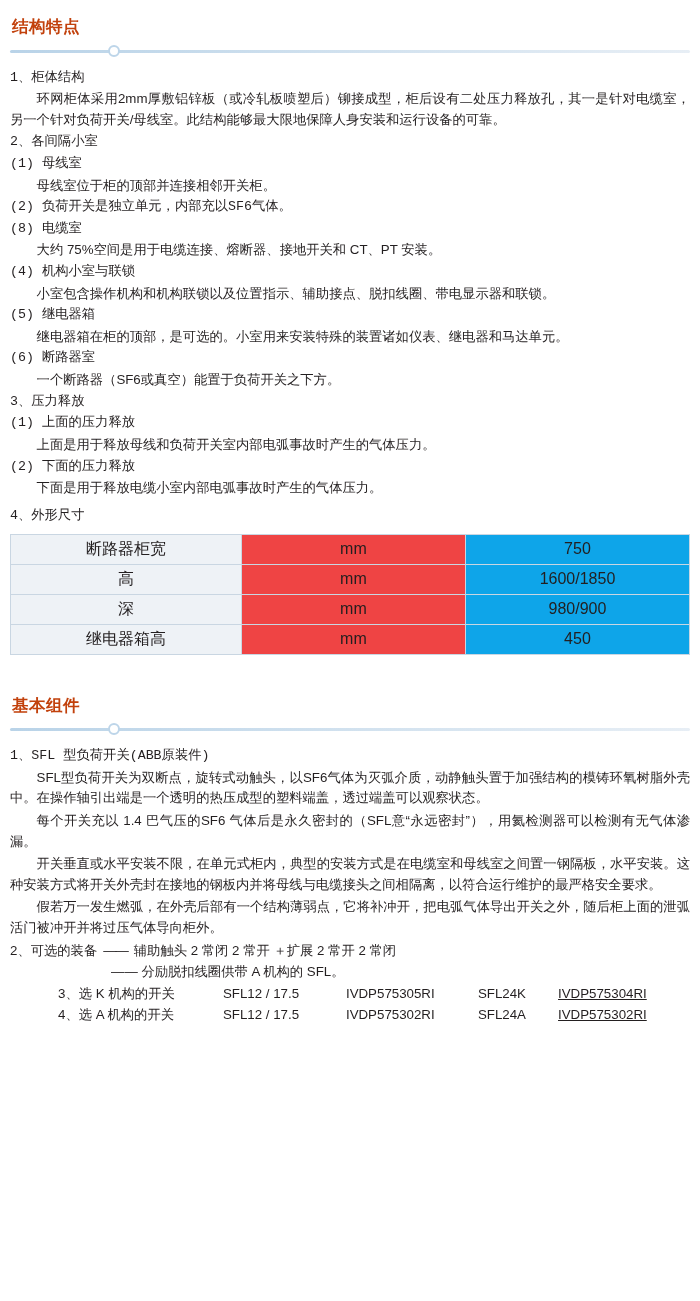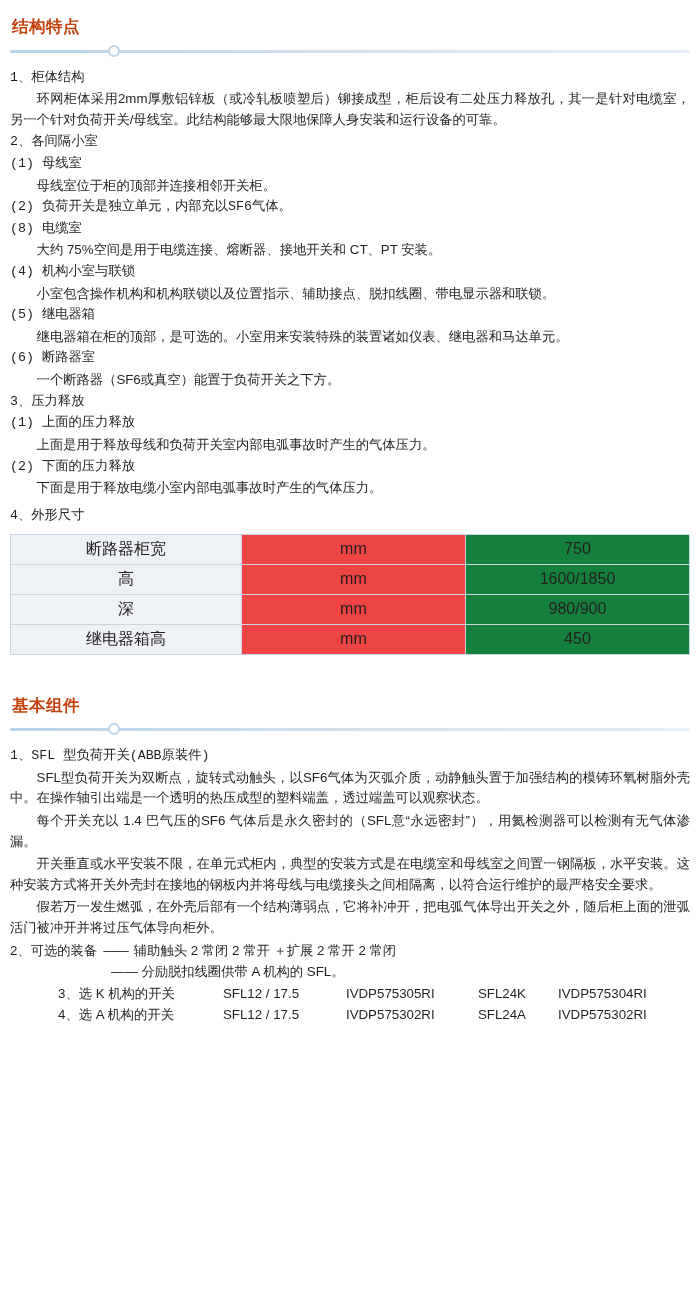--- a/index.html
+++ b/index.html
@@ -100,35 +100,35 @@
     width: 34%;
     background: #eef2f6;
     color: #231f20;
   }
   table.dims td.unit {
     width: 33%;
     background: #ef4444;
   }
   table.dims td.value {
     width: 33%;
-    background: #15803d;
+    background: #0ea5e9;
   }
 
   
   .model-row {
     display: flex;
     align-items: baseline;
     margin: 0 0 1px 0;
     white-space: nowrap;
   }
   .model-row .m-name { width: 175px; margin-left: 48px; }
   .model-row .m-c1 { width: 122px; }
   .model-row .m-c2 { width: 140px; margin-left: 8px; }
   .model-row .m-c3 { width: 85px; }
-  .model-row .m-c4 { width: 140px; }
+  .model-row .m-c4 { width: 140px; text-decoration: underline; }
 
   .opt-row {
     display: flex;
     align-items: baseline;
     margin: 0 0 1px 0;
   }
   .opt-row .o-label { white-space: nowrap; }
   .opt-row .dash { margin: 0 6px; letter-spacing: -1px; }
   .opt-line2 {
     padding-left: 7.6em;

